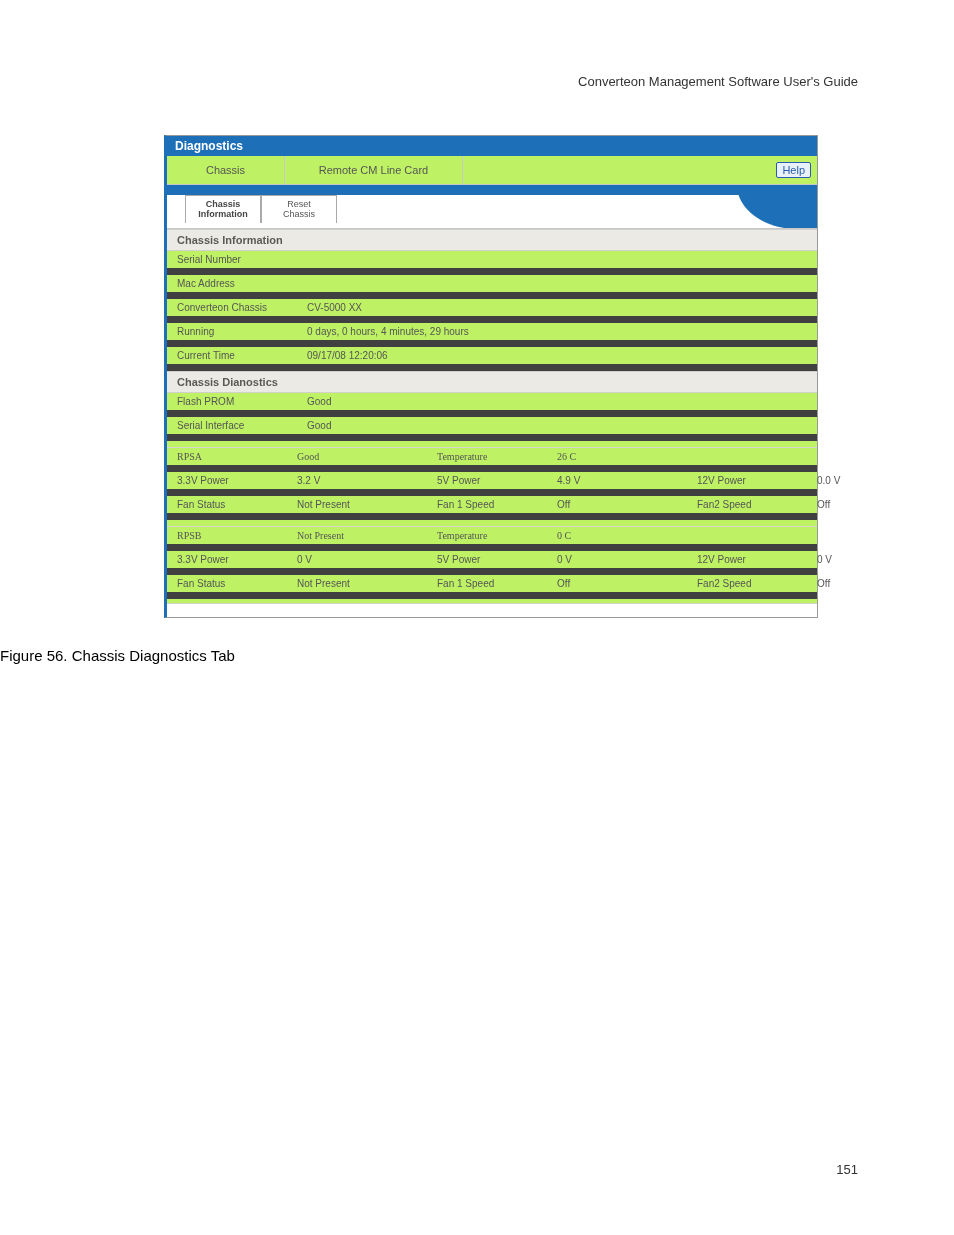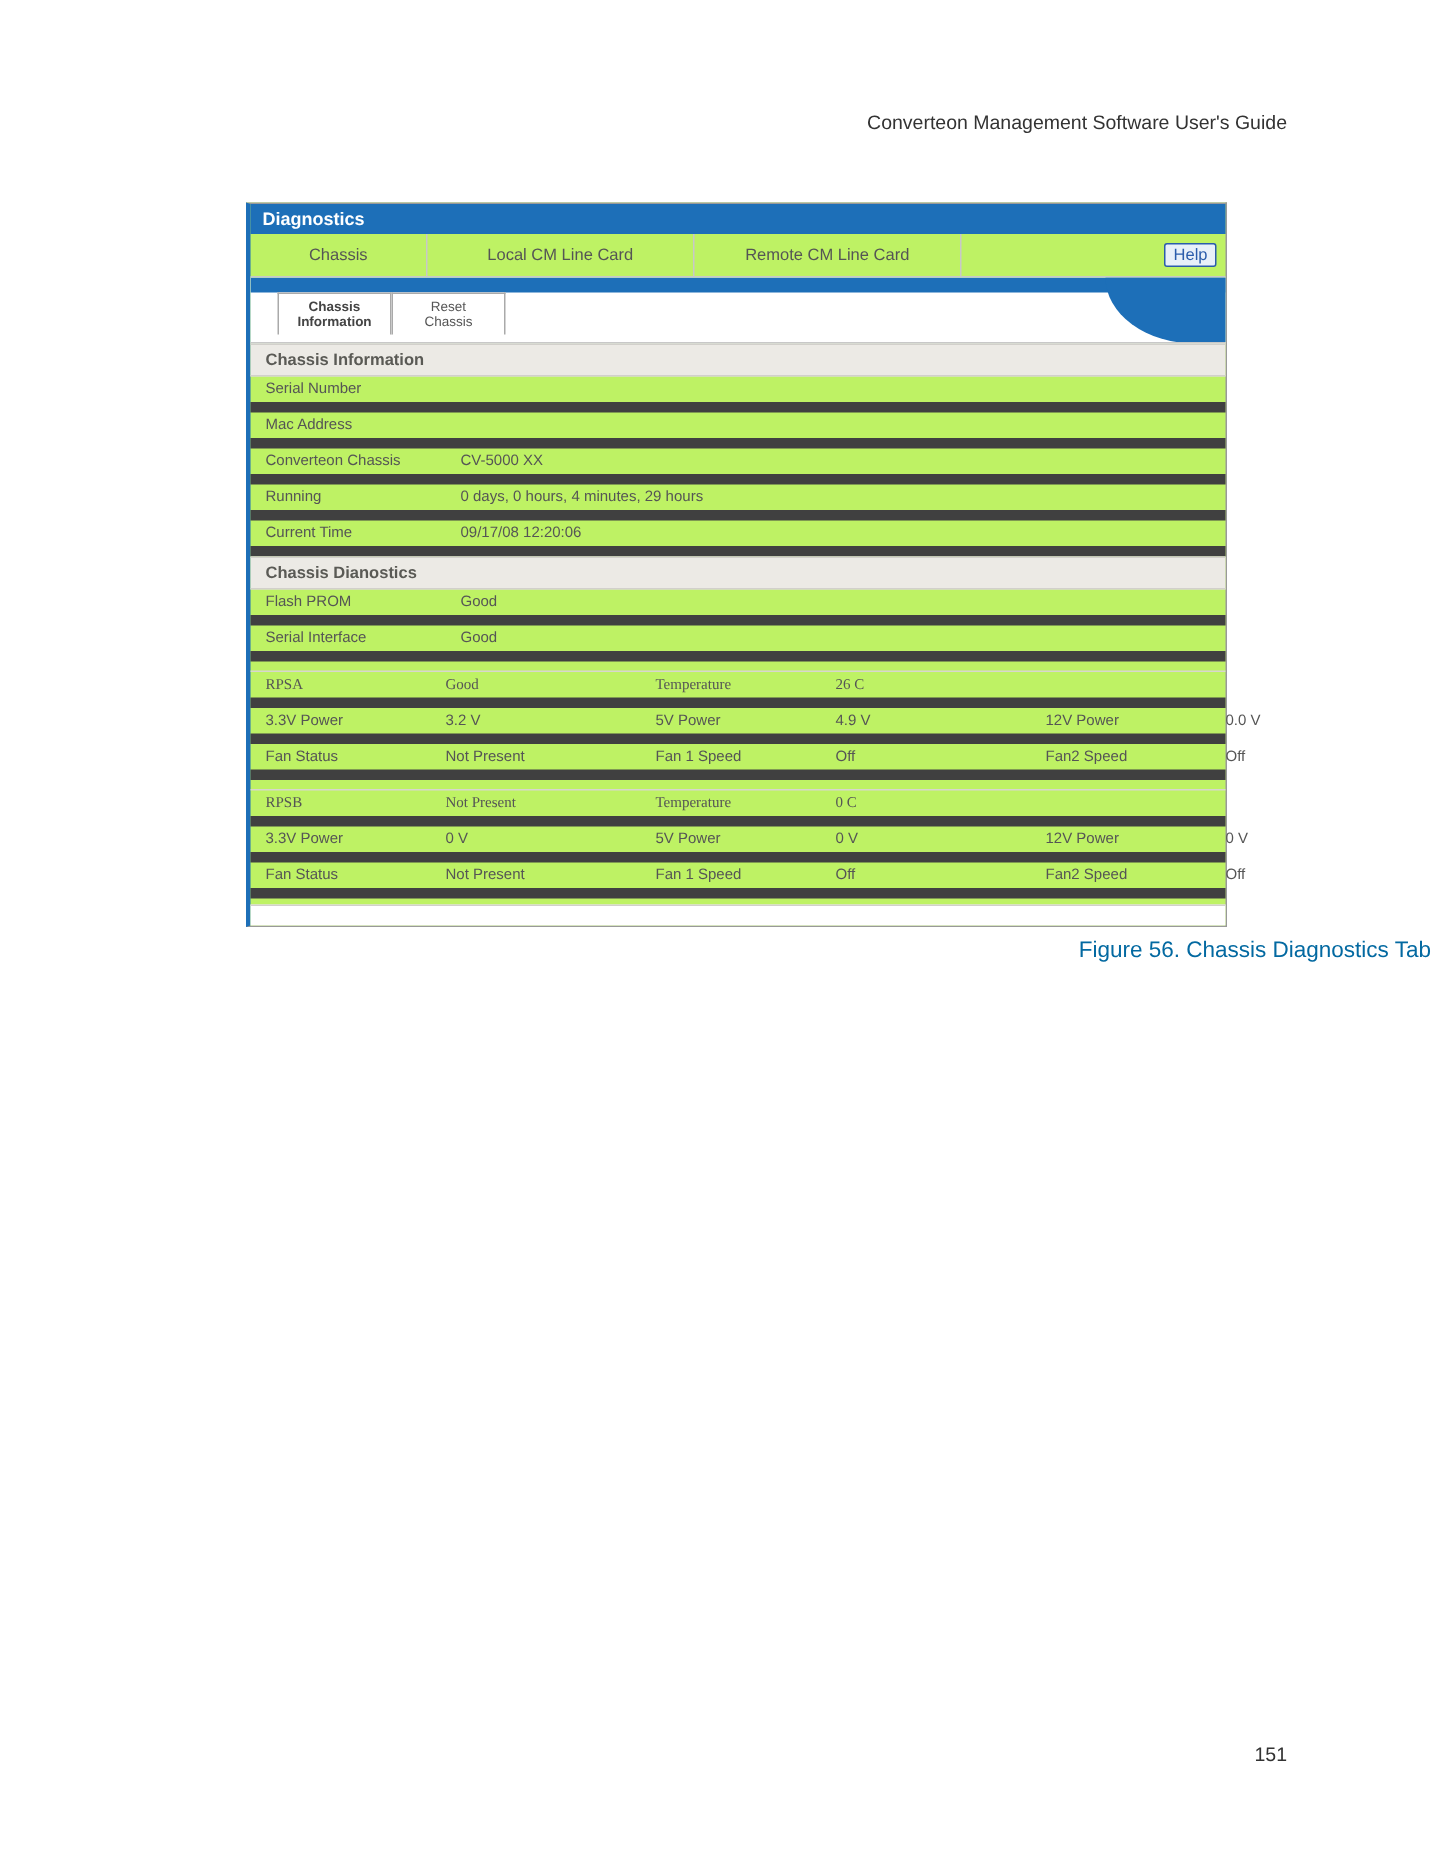--- a/index.html
+++ b/index.html
@@ -20,26 +20,26 @@
     }
     .page-num {
       position: absolute;
       bottom: 58px;
       right: 96px;
       font-size: 13px;
       color: #333;
     }
     .caption {
       position: absolute;
-      top: 625px;
+      top: 647px;
       left: 0;
       width: 100%;
-      text-align: right;
+      text-align: left;
       font-size: 15px;
-      color: #0369a1;
+      color: #000000;
     }
     .app {
       position: absolute;
       top: 135px;
       left: 152px;
       width: 654px;
       border: 1px solid #999;
       border-left: 3px solid #1d6fb8;
       background: #bef264;
       margin-left: 12px;
@@ -146,21 +146,20 @@
 
 <div class="doc-title">Converteon Management Software User's Guide</div>
 <div class="page-num">151</div>
 <div class="caption">Figure 56. Chassis Diagnostics Tab</div>
 
 <div class="app">
   <div class="titlebar">Diagnostics</div>
 
   <div class="tabbar">
     <div class="tab">Chassis</div>
-    <div class="tab">Local CM Line Card</div>
     <div class="tab">Remote CM Line Card</div>
     <div class="tabbar-spacer"></div>
     <div class="help-btn">Help</div>
   </div>
 
   <div class="subtabs-wrap">
     <div class="subtabs-bar"></div>
     <div class="subtabs-curve"></div>
     <div class="subtabs">
       <div class="subtab active" style="white-space:pre-line;">Chassis

